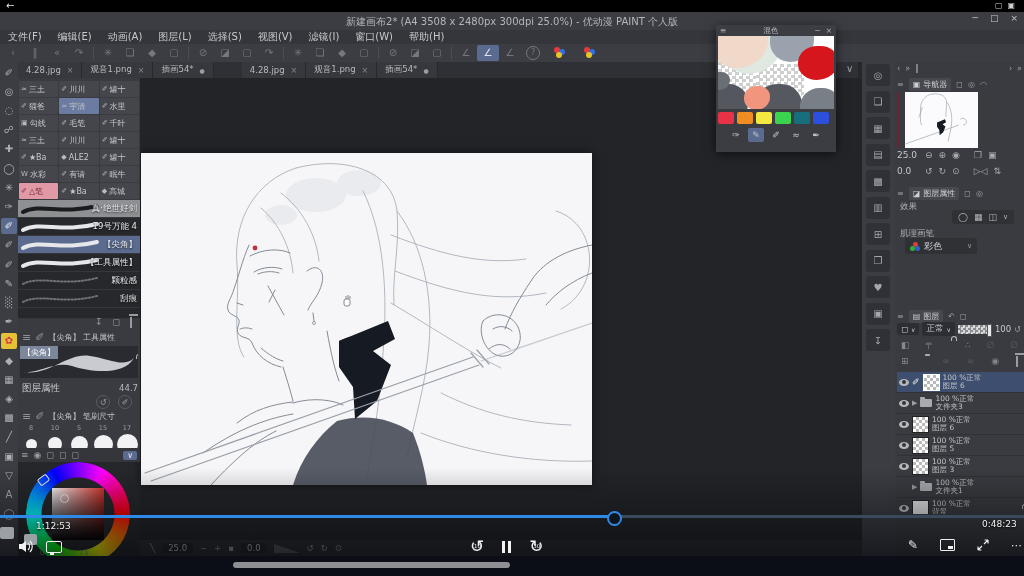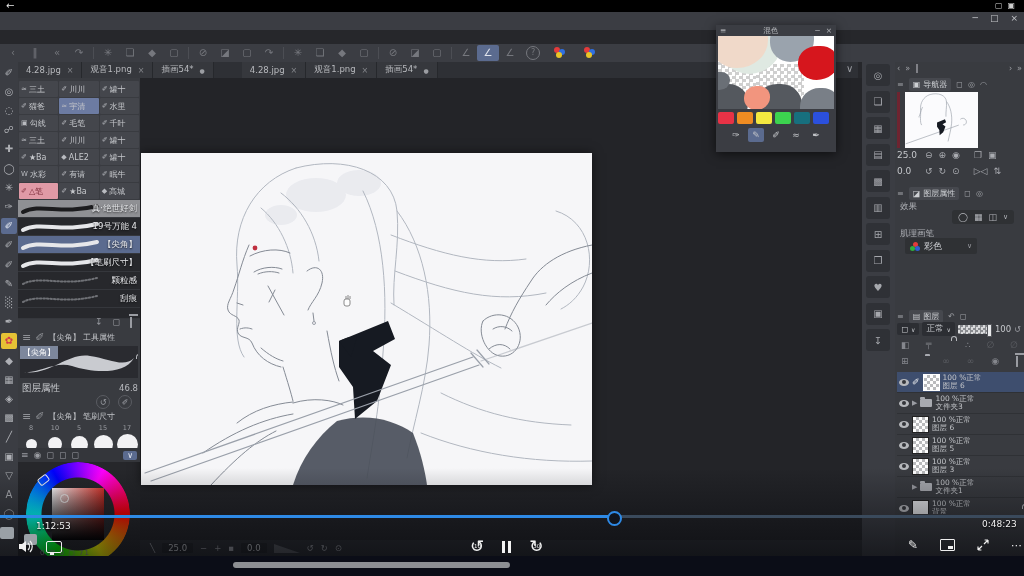--- a/index.html
+++ b/index.html
@@ -167,25 +167,37 @@
   .larrow{color:#9a9ca2;font-size:7px;flex:0 0 auto;}
   .editpen{color:#e2e4e8;font-size:9px;flex:0 0 auto;}
   .llock{margin-right:3px;}
 </style>
 </head>
 <body>
 
 <div id="app">
 
   <div class="abs" id="titlebar"></div>
+  <div class="abs" id="title">新建画布2* (A4 3508 x 2480px 300dpi 25.0%) - 优动漫 PAINT 个人版</div>
   <div class="abs" id="wctl">
     <span>─</span>
     <span>□</span>
     <span>×</span>
   </div>
+  <div class="abs" id="menubar">
+      <span>文件(F)</span>
+      <span>编辑(E)</span>
+      <span>动画(A)</span>
+      <span>图层(L)</span>
+      <span>选择(S)</span>
+      <span>视图(V)</span>
+      <span>滤镜(I)</span>
+      <span>窗口(W)</span>
+      <span>帮助(H)</span>
+    </div>
   <div class="abs" id="toolbar">
       <span class="ic">‹</span>
       <span class="ic">‖</span>
       <span class="ic">«</span>
       <span class="ic">↷</span>
       <span class="sep"></span>
       <span class="ic">✳</span>
       <span class="ic">❏</span>
       <span class="ic">◆</span>
       <span class="ic">▢</span>
@@ -380,21 +392,21 @@
       <div class="br sel">
         <svg width="80" height="15" viewBox="0 0 80 15">
           <path d="M3 11 C 20 2, 42 14, 77 5" fill="none" stroke-linecap="round" stroke="#e6e7ea" stroke-width="4"></path>
         </svg>
         <span class="t">【尖角】</span>
       </div>
       <div class="br">
         <svg width="80" height="15" viewBox="0 0 80 15">
           <path d="M3 11 C 20 2, 42 14, 77 5" fill="none" stroke-linecap="round" stroke="#e6e7ea" stroke-width="4"></path>
         </svg>
-        <span class="t">【笔刷尺寸】</span>
+        <span class="t">【工具属性】</span>
       </div>
       <div class="br">
         <svg width="80" height="15" viewBox="0 0 80 15">
           <path d="M3 11 C 20 2, 42 14, 77 5" fill="none" stroke-linecap="round" stroke="#6f7176" stroke-width="2" stroke-dasharray="1.5 2"></path>
         </svg>
         <span class="t">颗粒感</span>
       </div>
       <div class="br">
         <svg width="80" height="15" viewBox="0 0 80 15">
           <path d="M3 11 C 20 2, 42 14, 77 5" fill="none" stroke-linecap="round" stroke="#6f7176" stroke-width="2" stroke-dasharray="1.5 2"></path>
@@ -416,21 +428,21 @@
   </div>
   <div class="abs" id="tpprev">
     <span class="chip">【尖角】</span>
     <svg width="118" height="32" viewBox="0 0 118 32">
       <path d="M4 26 C 30 30, 48 6, 70 10 C 90 13, 104 22, 114 12 C 104 30, 70 26, 52 20 C 34 15, 18 28, 4 26 Z" fill="#c9cbd0"></path>
     </svg>
     <span id="tplock"><span class="lock"></span></span>
   </div>
   <div class="abs" id="tpsize">
     <span class="l">图层属性</span>
-    <span class="v">46.8</span>
+    <span class="v">44.7</span>
   </div>
   <div class="abs" id="tpbtns">
     <span>↺</span>
     <span>✐</span>
   </div>
 
   <div class="abs" id="bshead">
     <span class="ic">≡</span>
     <span class="ic">✐</span>
     <span class="t">【尖角】 笔刷尺寸</span>

